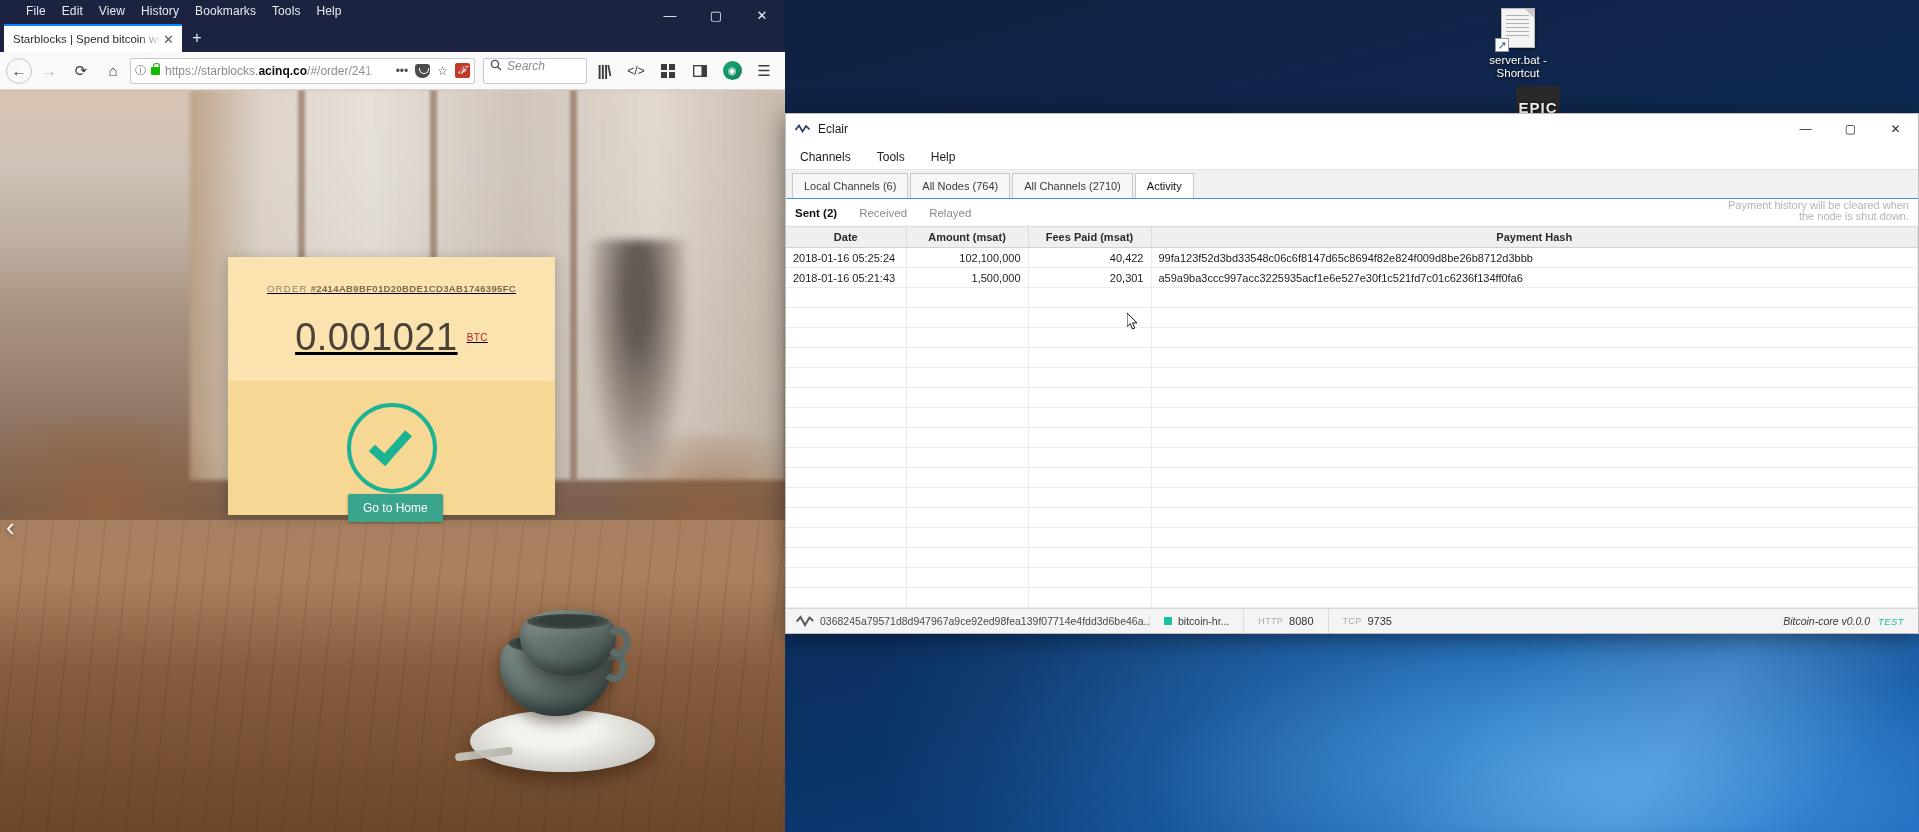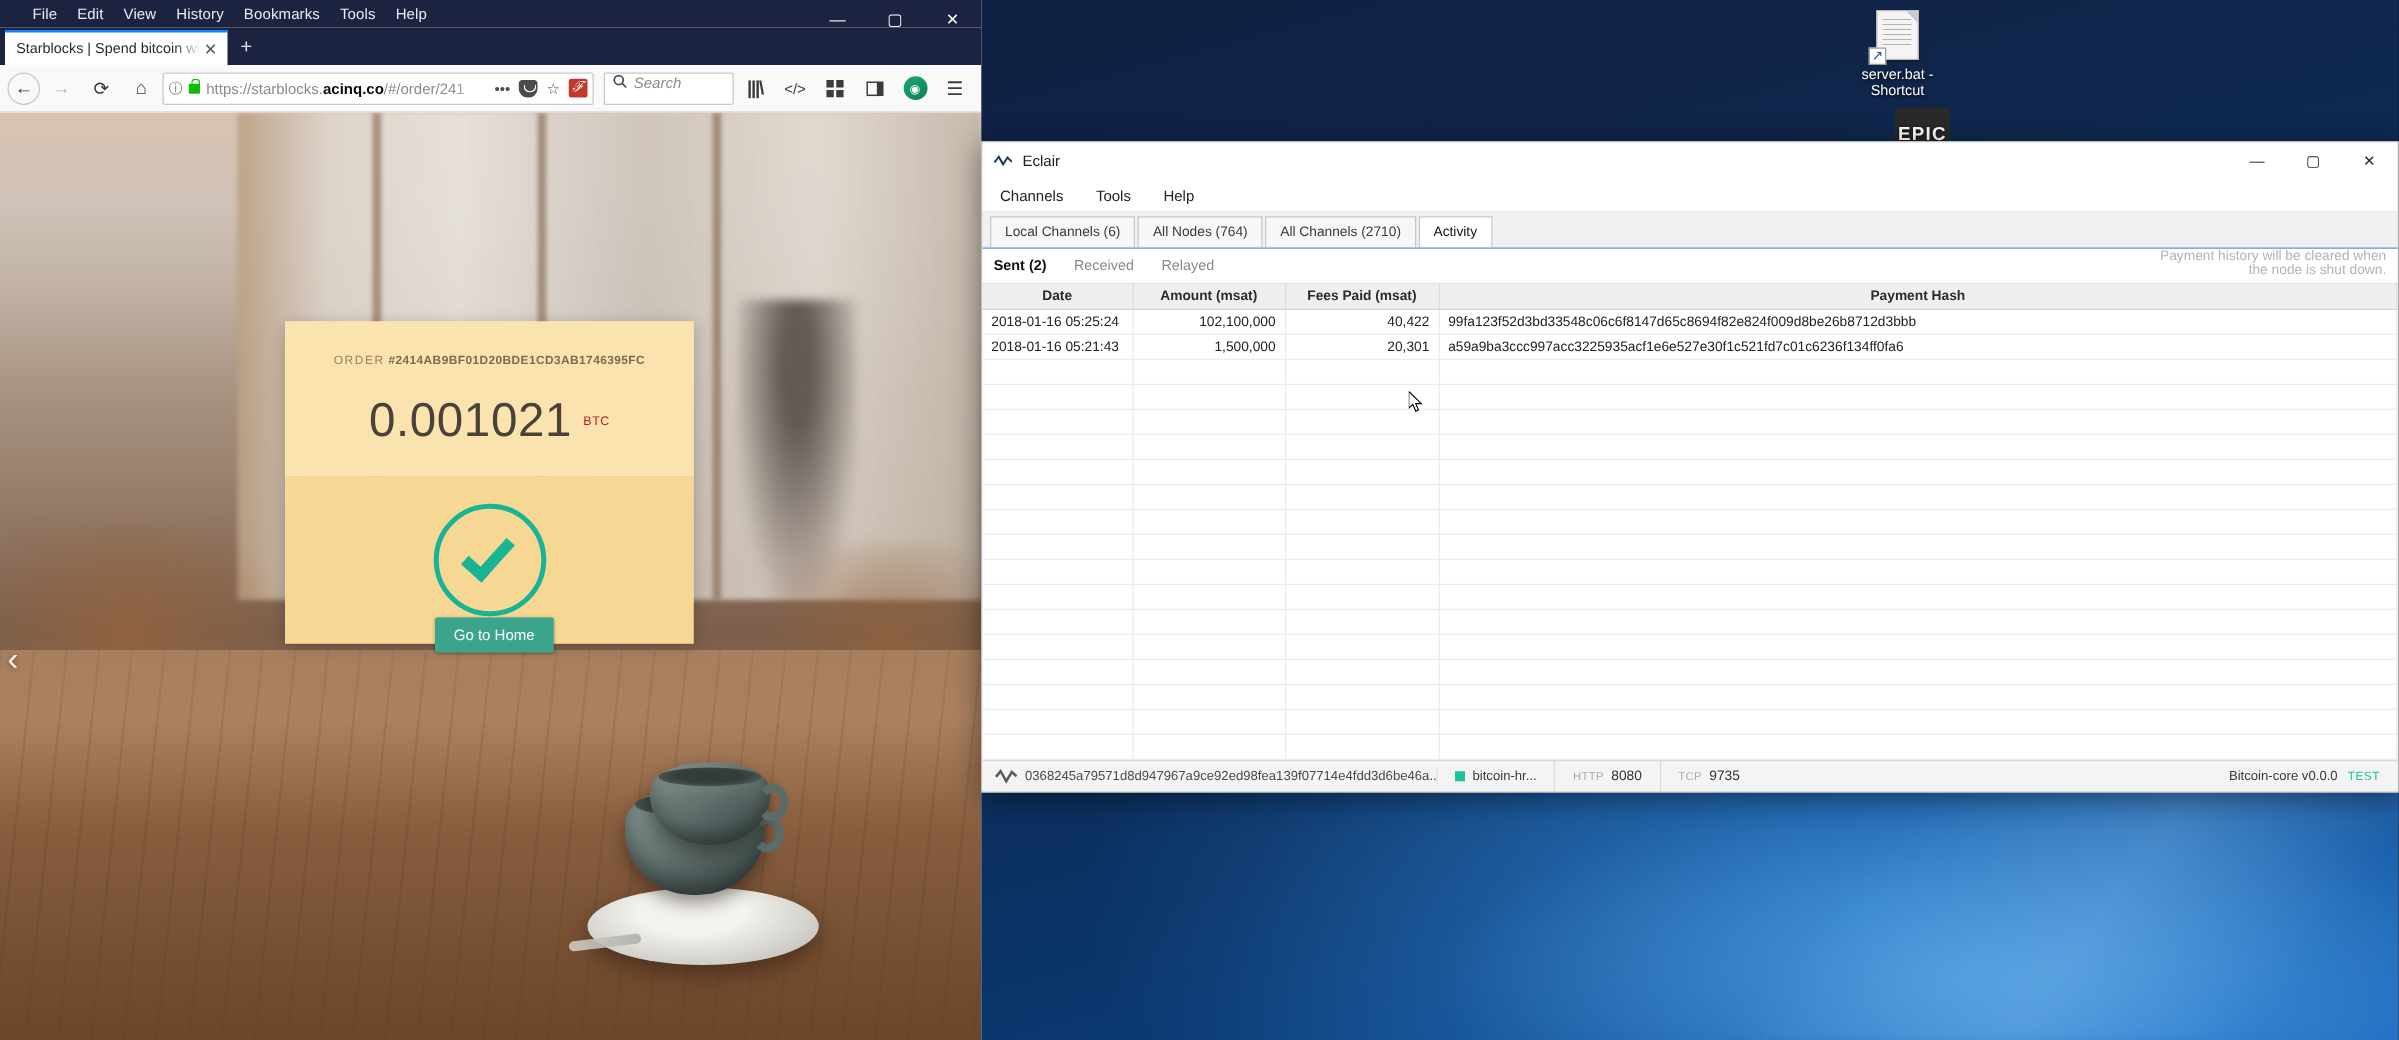--- a/index.html
+++ b/index.html
@@ -245,20 +245,21 @@
   .carousel-arrow {
     position: absolute; left: 6px; top: 424px;
     color: rgba(255,255,255,0.92); font-size: 26px; line-height: 1;
     text-shadow: 0 1px 4px rgba(0,0,0,0.4);
   }
 
   
   .order-card {
     position: absolute; left: 228px; top: 167px; width: 327px;
     box-shadow: 0 2px 12px rgba(0,0,0,0.22);
+    text-decoration: underline;
   }
   .oc-top {
     background: #fbe3b0; padding: 26px 0 22px 0; text-align: center;
   }
   .oc-order-line {
     font-size: 9.5px; letter-spacing: .35px; color: #7c6a4d;
     font-weight: 600; margin-bottom: 22px;
   }
   .oc-order-line .lbl { font-weight: 400; color: #93815f; letter-spacing: 1.3px; }
   .oc-amount-row {
@@ -363,21 +364,21 @@
   }
   .sb-cell {
     display: flex; align-items: center; gap: 6px; padding: 0 14px; height: 25px;
     border-right: 1px solid #dcdcdc; font-size: 10.5px; color: #3a3a3a;
   }
   .sb-dot { width: 8px; height: 8px; background: #19c39c; }
   .sb-key { font-size: 9px; color: #a9a9a9; letter-spacing: .3px; }
   .sb-val { font-size: 11px; color: #333; }
   .sb-right {
     margin-left: auto; display: flex; align-items: center; gap: 8px;
-    font-size: 10.5px; color: #3a3a3a; padding-right: 4px;
+    font-size: 10.5px; color: #3a3a3a; padding-right: 4px; font-style: italic;
   }
   .sb-test { color: #19c39c; font-size: 9.5px; letter-spacing: .4px; }
 
   .mouse-cursor {
     position: absolute; left: 1127px; top: 313px; width: 12px; height: 18px;
     pointer-events: none;
   }
 </style>
 </head>
 <body>

